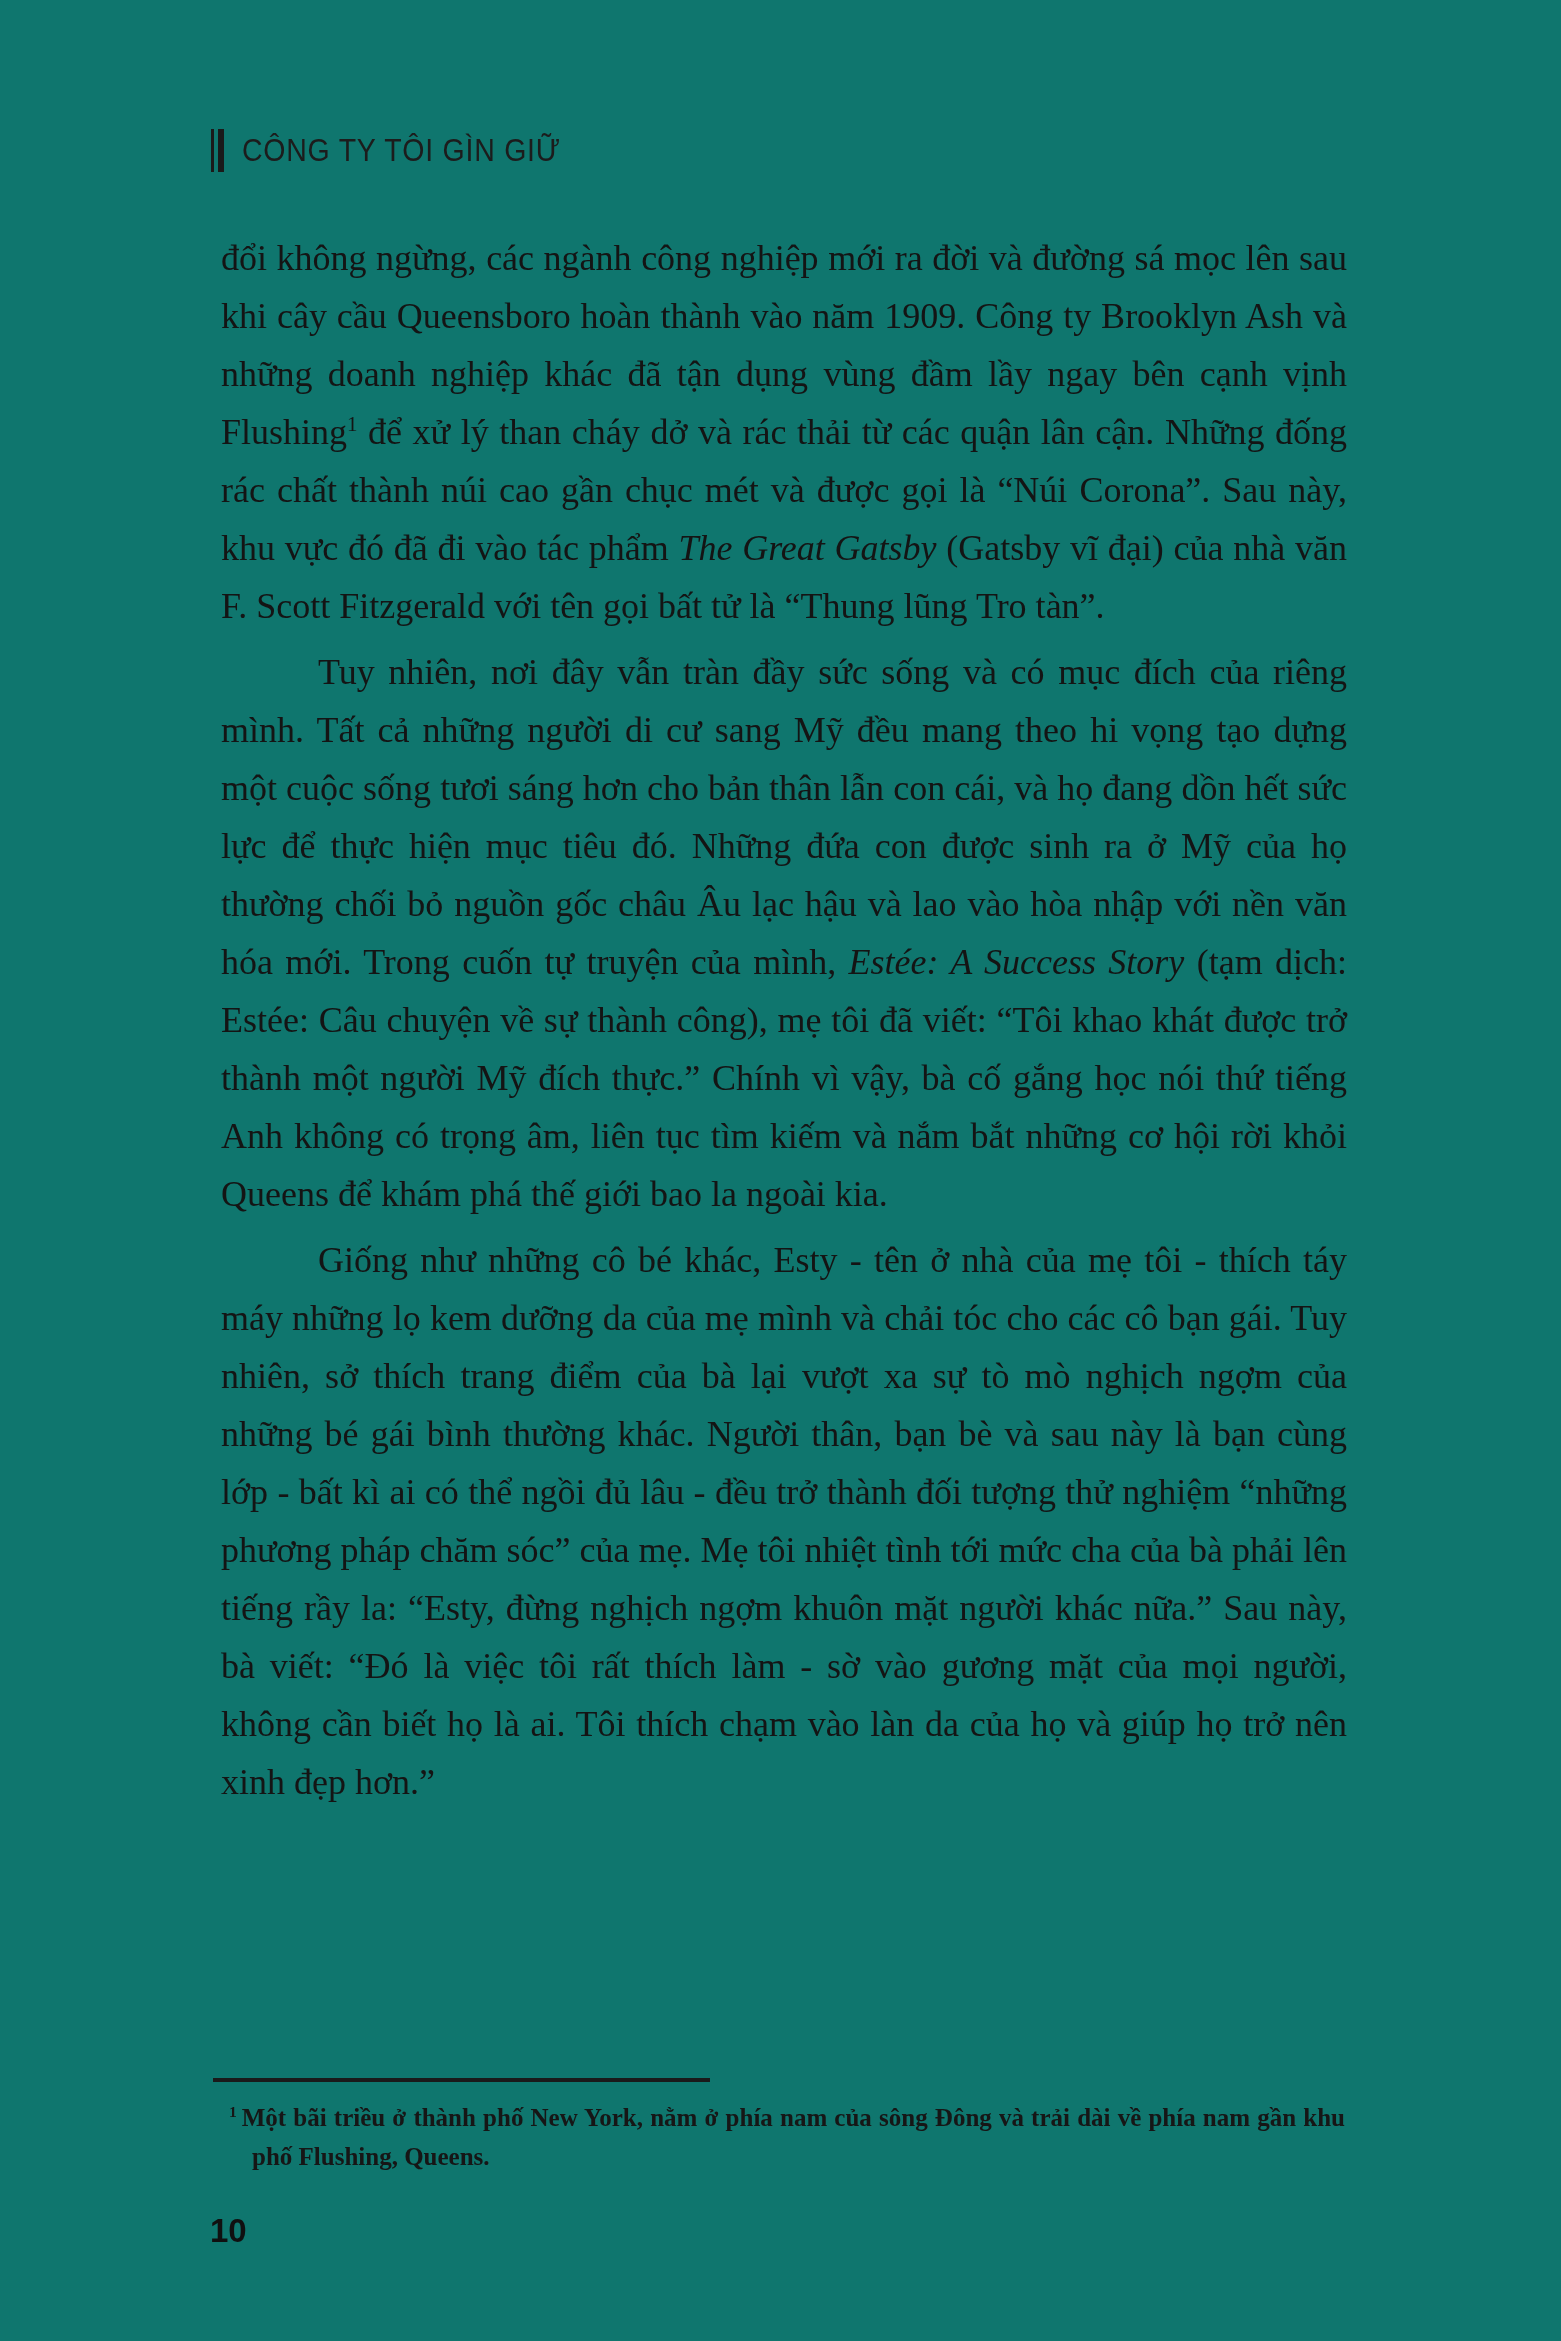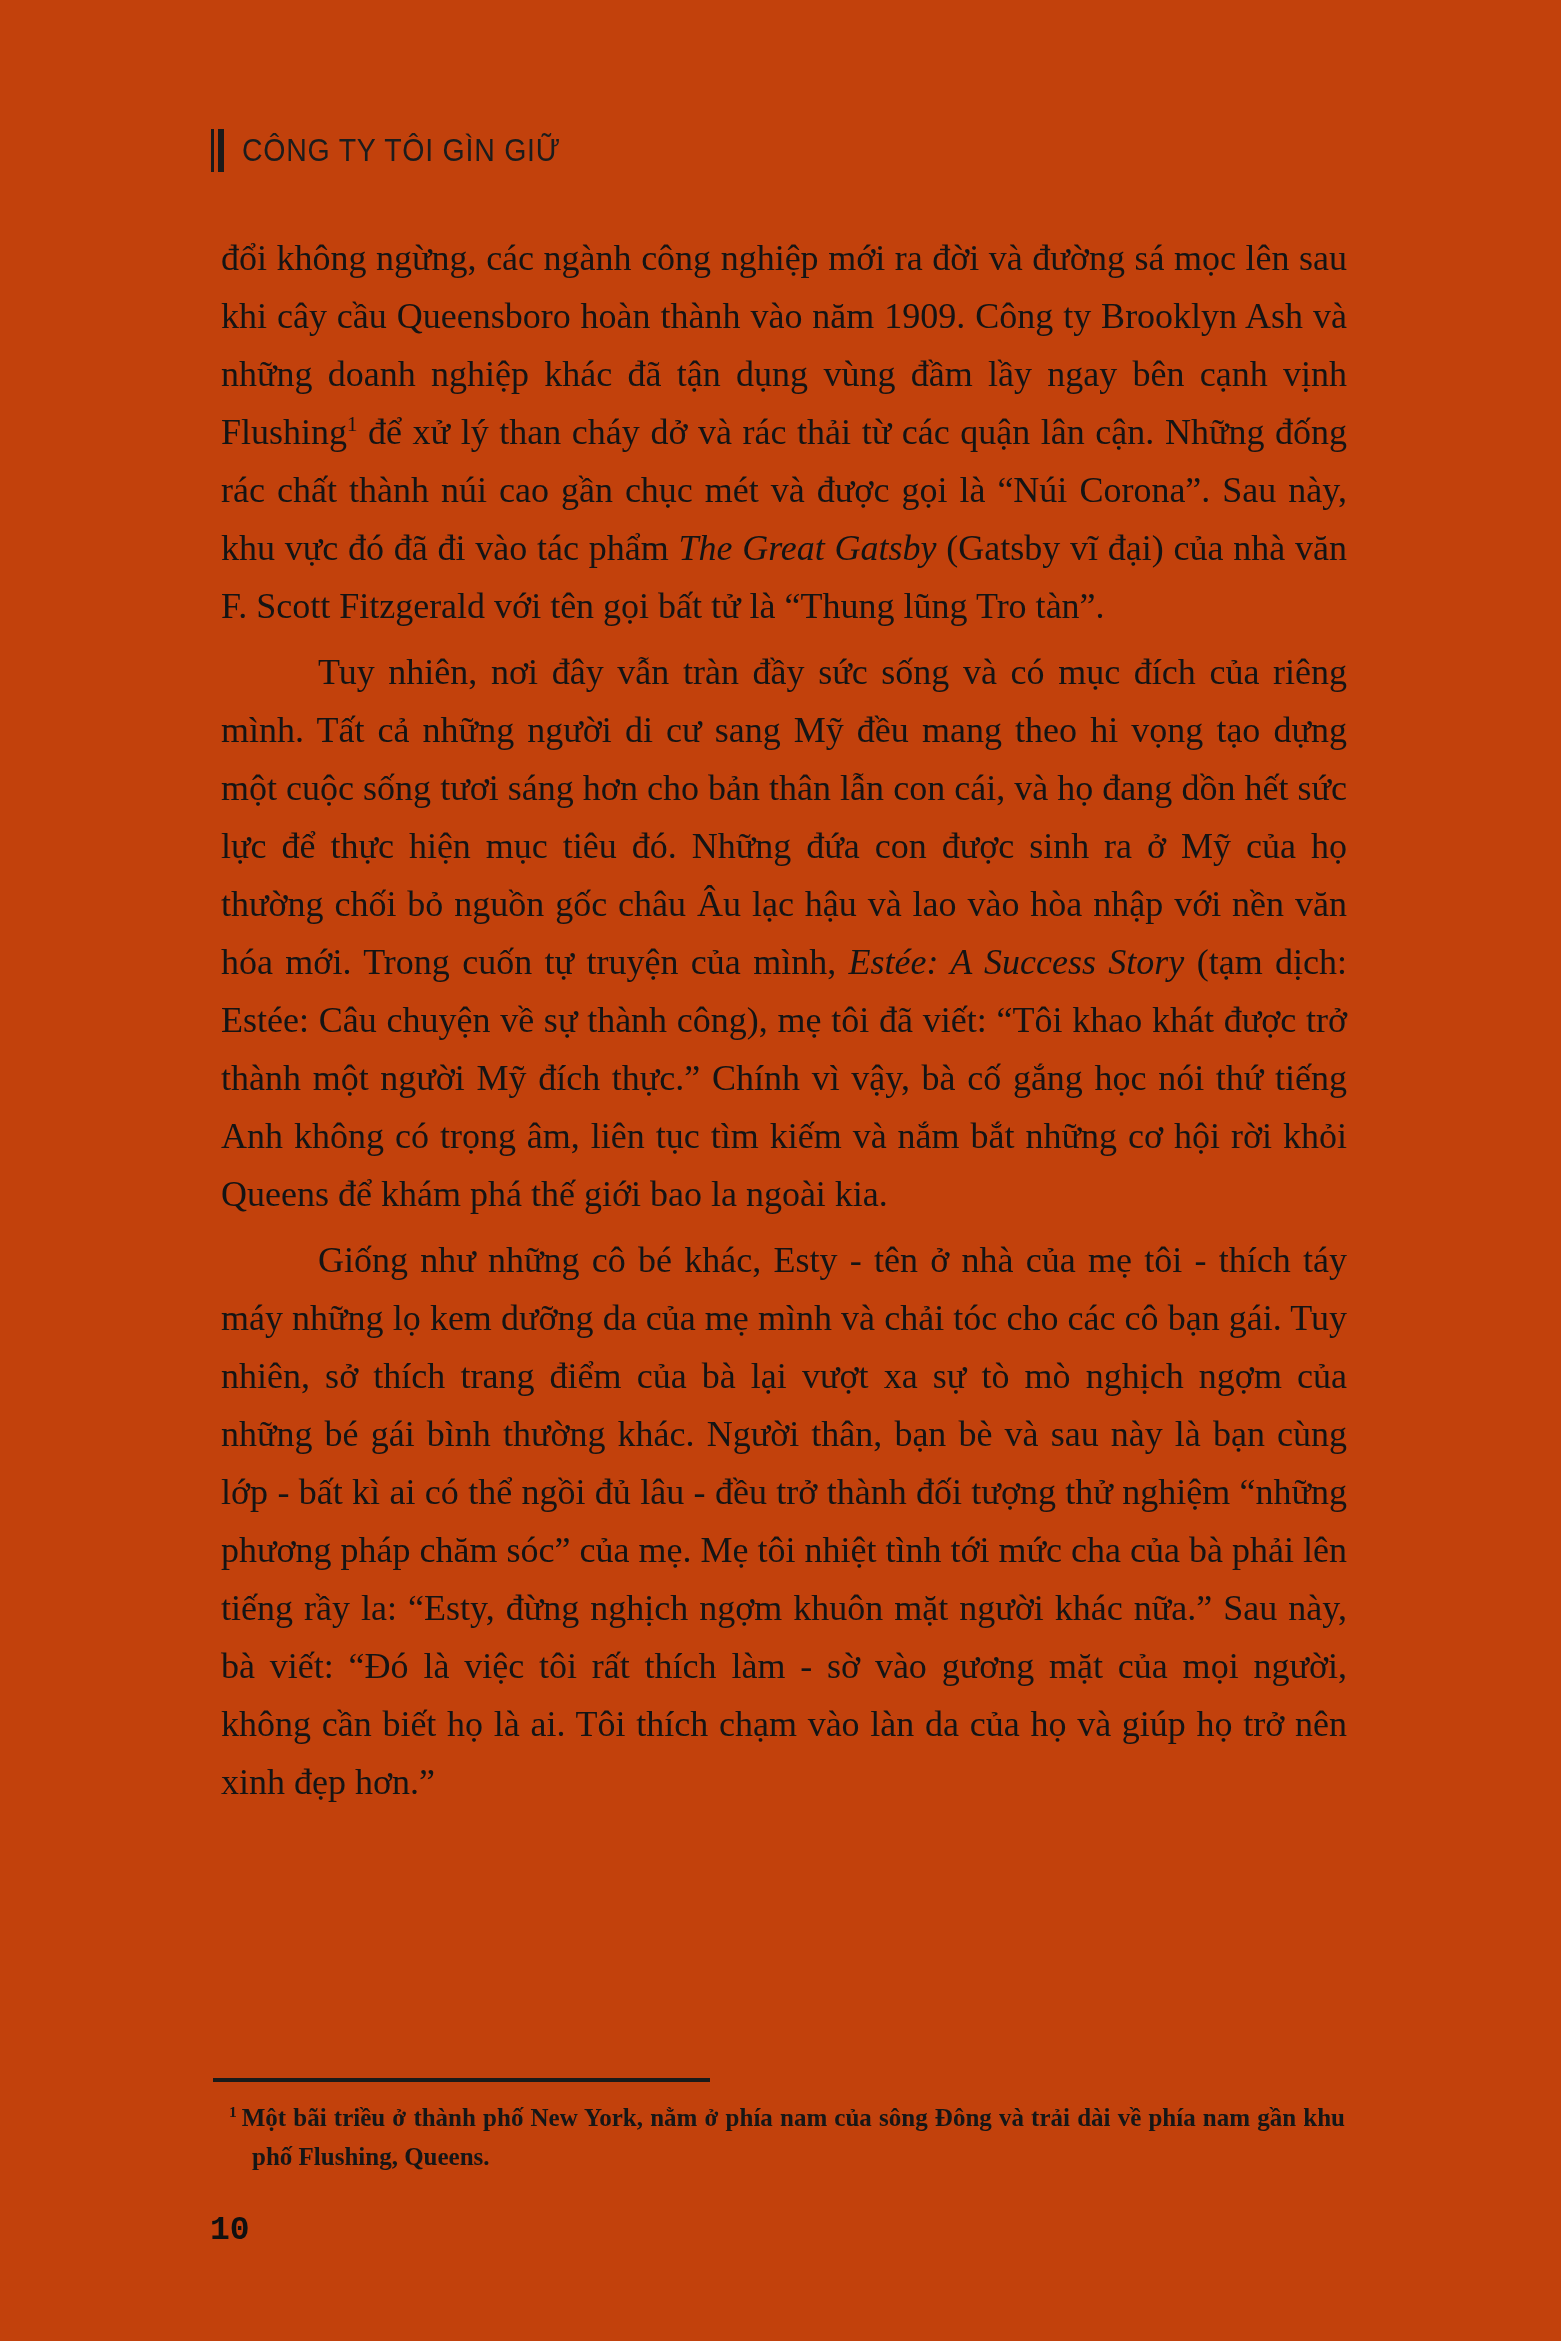--- a/index.html
+++ b/index.html
@@ -4,21 +4,21 @@
 <style>
   html, body {
     margin: 0;
     padding: 0;
     background: #ffffff;
   }
   .page {
     position: relative;
     width: 1561px;
     height: 2342px;
-    background: #c2410c;
+    background: #0f766e;
     color: #151515;
     overflow: hidden;
   }
 
   
   .running-head {
     position: absolute;
     top: 129px;
     left: 211px;
     display: flex;
@@ -94,21 +94,21 @@
     line-height: 0;
     vertical-align: super;
     margin-right: 5px;
   }
 
   
   .page-number {
     position: absolute;
     top: 2212px;
     left: 210px;
-    font-family: Liberation Mono, monospace;
+    font-family: Liberation Sans, sans-serif;
     font-weight: 700;
     font-size: 33px;
     color: #101010;
   }
 </style>
 </head>
 <body>
 
 <div class="page">
 

